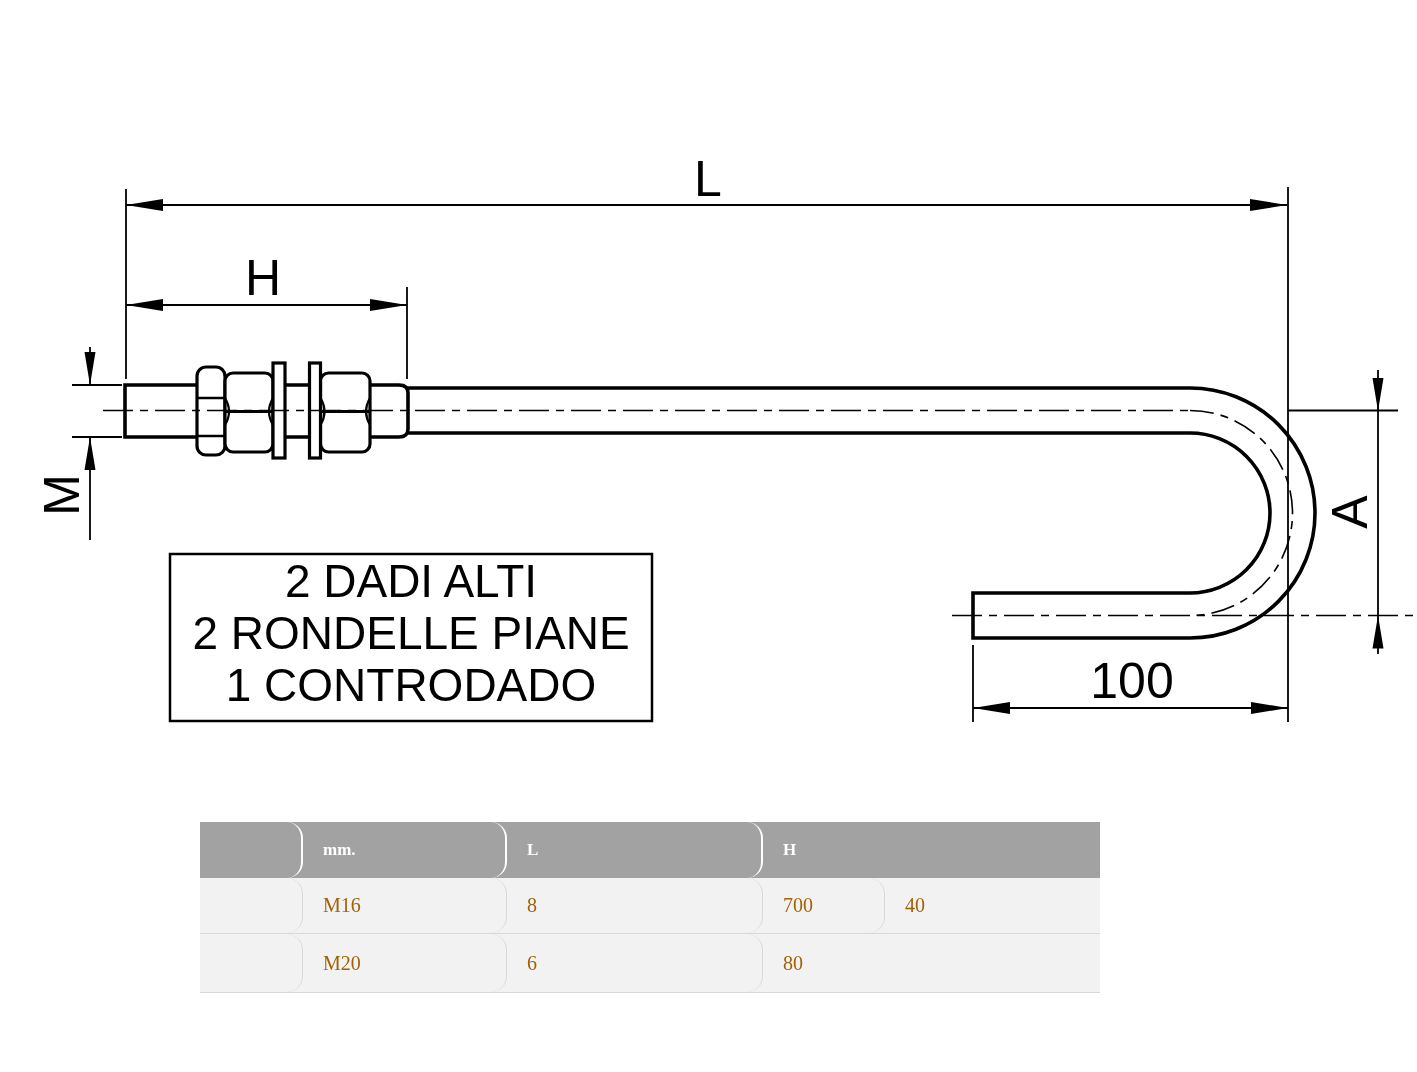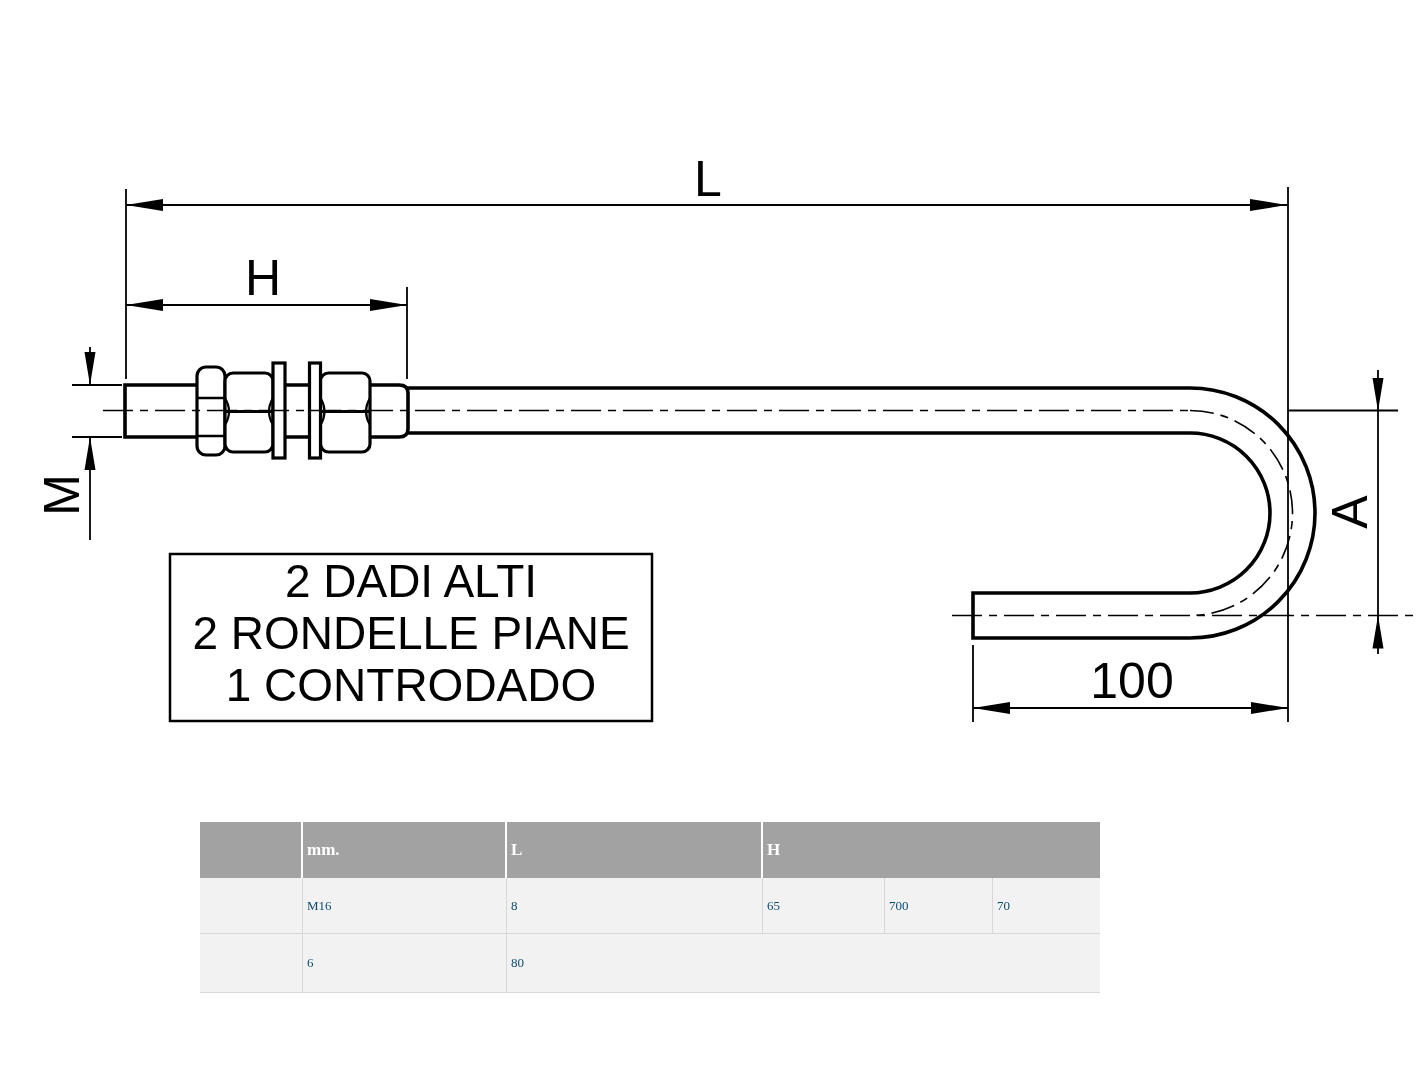--- a/index.html
+++ b/index.html
@@ -10,27 +10,27 @@
   .note-line{font-family:"Liberation Sans",sans-serif;font-size:46px;}
 
   .spec-table{position:absolute;left:200px;top:822px;width:900px;
               font-family:"Liberation Serif",serif;}
   .t-row{display:grid;grid-template-columns:103px 204px 256px 122px 108px 107px;}
   .t-head{background:#a2a2a2;height:56px;}
   .t-head .cell{color:#ffffff;font-weight:bold;font-size:17px;line-height:56px;
                 border-right:2px solid #ffffff;}
   .t-head .cell:last-child{border-right:none;}
   .t-body{background:#f2f2f2;}
-  .t-body .cell{color:#0c4a6e;font-size:13px;border-right:1px solid #d8d8d8;}
+  .t-body .cell{color:#a16207;font-size:20px;border-right:1px solid #d8d8d8;}
   .t-body .cell:last-child{border-right:none;}
   .row-1 .cell{height:55px;line-height:55px;}
   .row-1{border-bottom:1px solid #d8d8d8;}
   .row-2 .cell{height:58px;line-height:58px;}
   .row-2{border-bottom:1px solid #d8d8d8;}
-  .cell{padding-left:4px;overflow:hidden;white-space:nowrap;}
+  .cell{padding-left:20px;overflow:hidden;white-space:nowrap;border-radius:16px;}
 </style>
 </head>
 <body>
 
 <div class="canvas">
 
   <svg width="1417" height="800" viewBox="0 0 1417 800" style="position:absolute;left:0;top:0;">
 
     <path d="M 125 385 H 399 Q 408 385 408 393 V 429 Q 408 437 399 437 H 125 Z" fill="#ffffff" stroke="#000" stroke-width="3.6"></path>
 
@@ -116,25 +116,25 @@
       <div class="cell"></div>
       <div class="cell">mm.</div>
       <div class="cell">L</div>
       <div class="cell">H</div>
     </div>
     <div class="t-body">
       <div class="t-row row-1">
         <div class="cell"></div>
         <div class="cell">M16</div>
         <div class="cell">8</div>
-        <div class="cell">65</div>
         <div class="cell">700</div>
-        <div class="cell">70</div>
+        <div class="cell">40</div>
       </div>
       <div class="t-row row-2">
         <div class="cell"></div>
+        <div class="cell">M20</div>
         <div class="cell">6</div>
         <div class="cell">80</div>
       </div>
     </div>
   </div>
 
 </div>
 
 </body></html>

